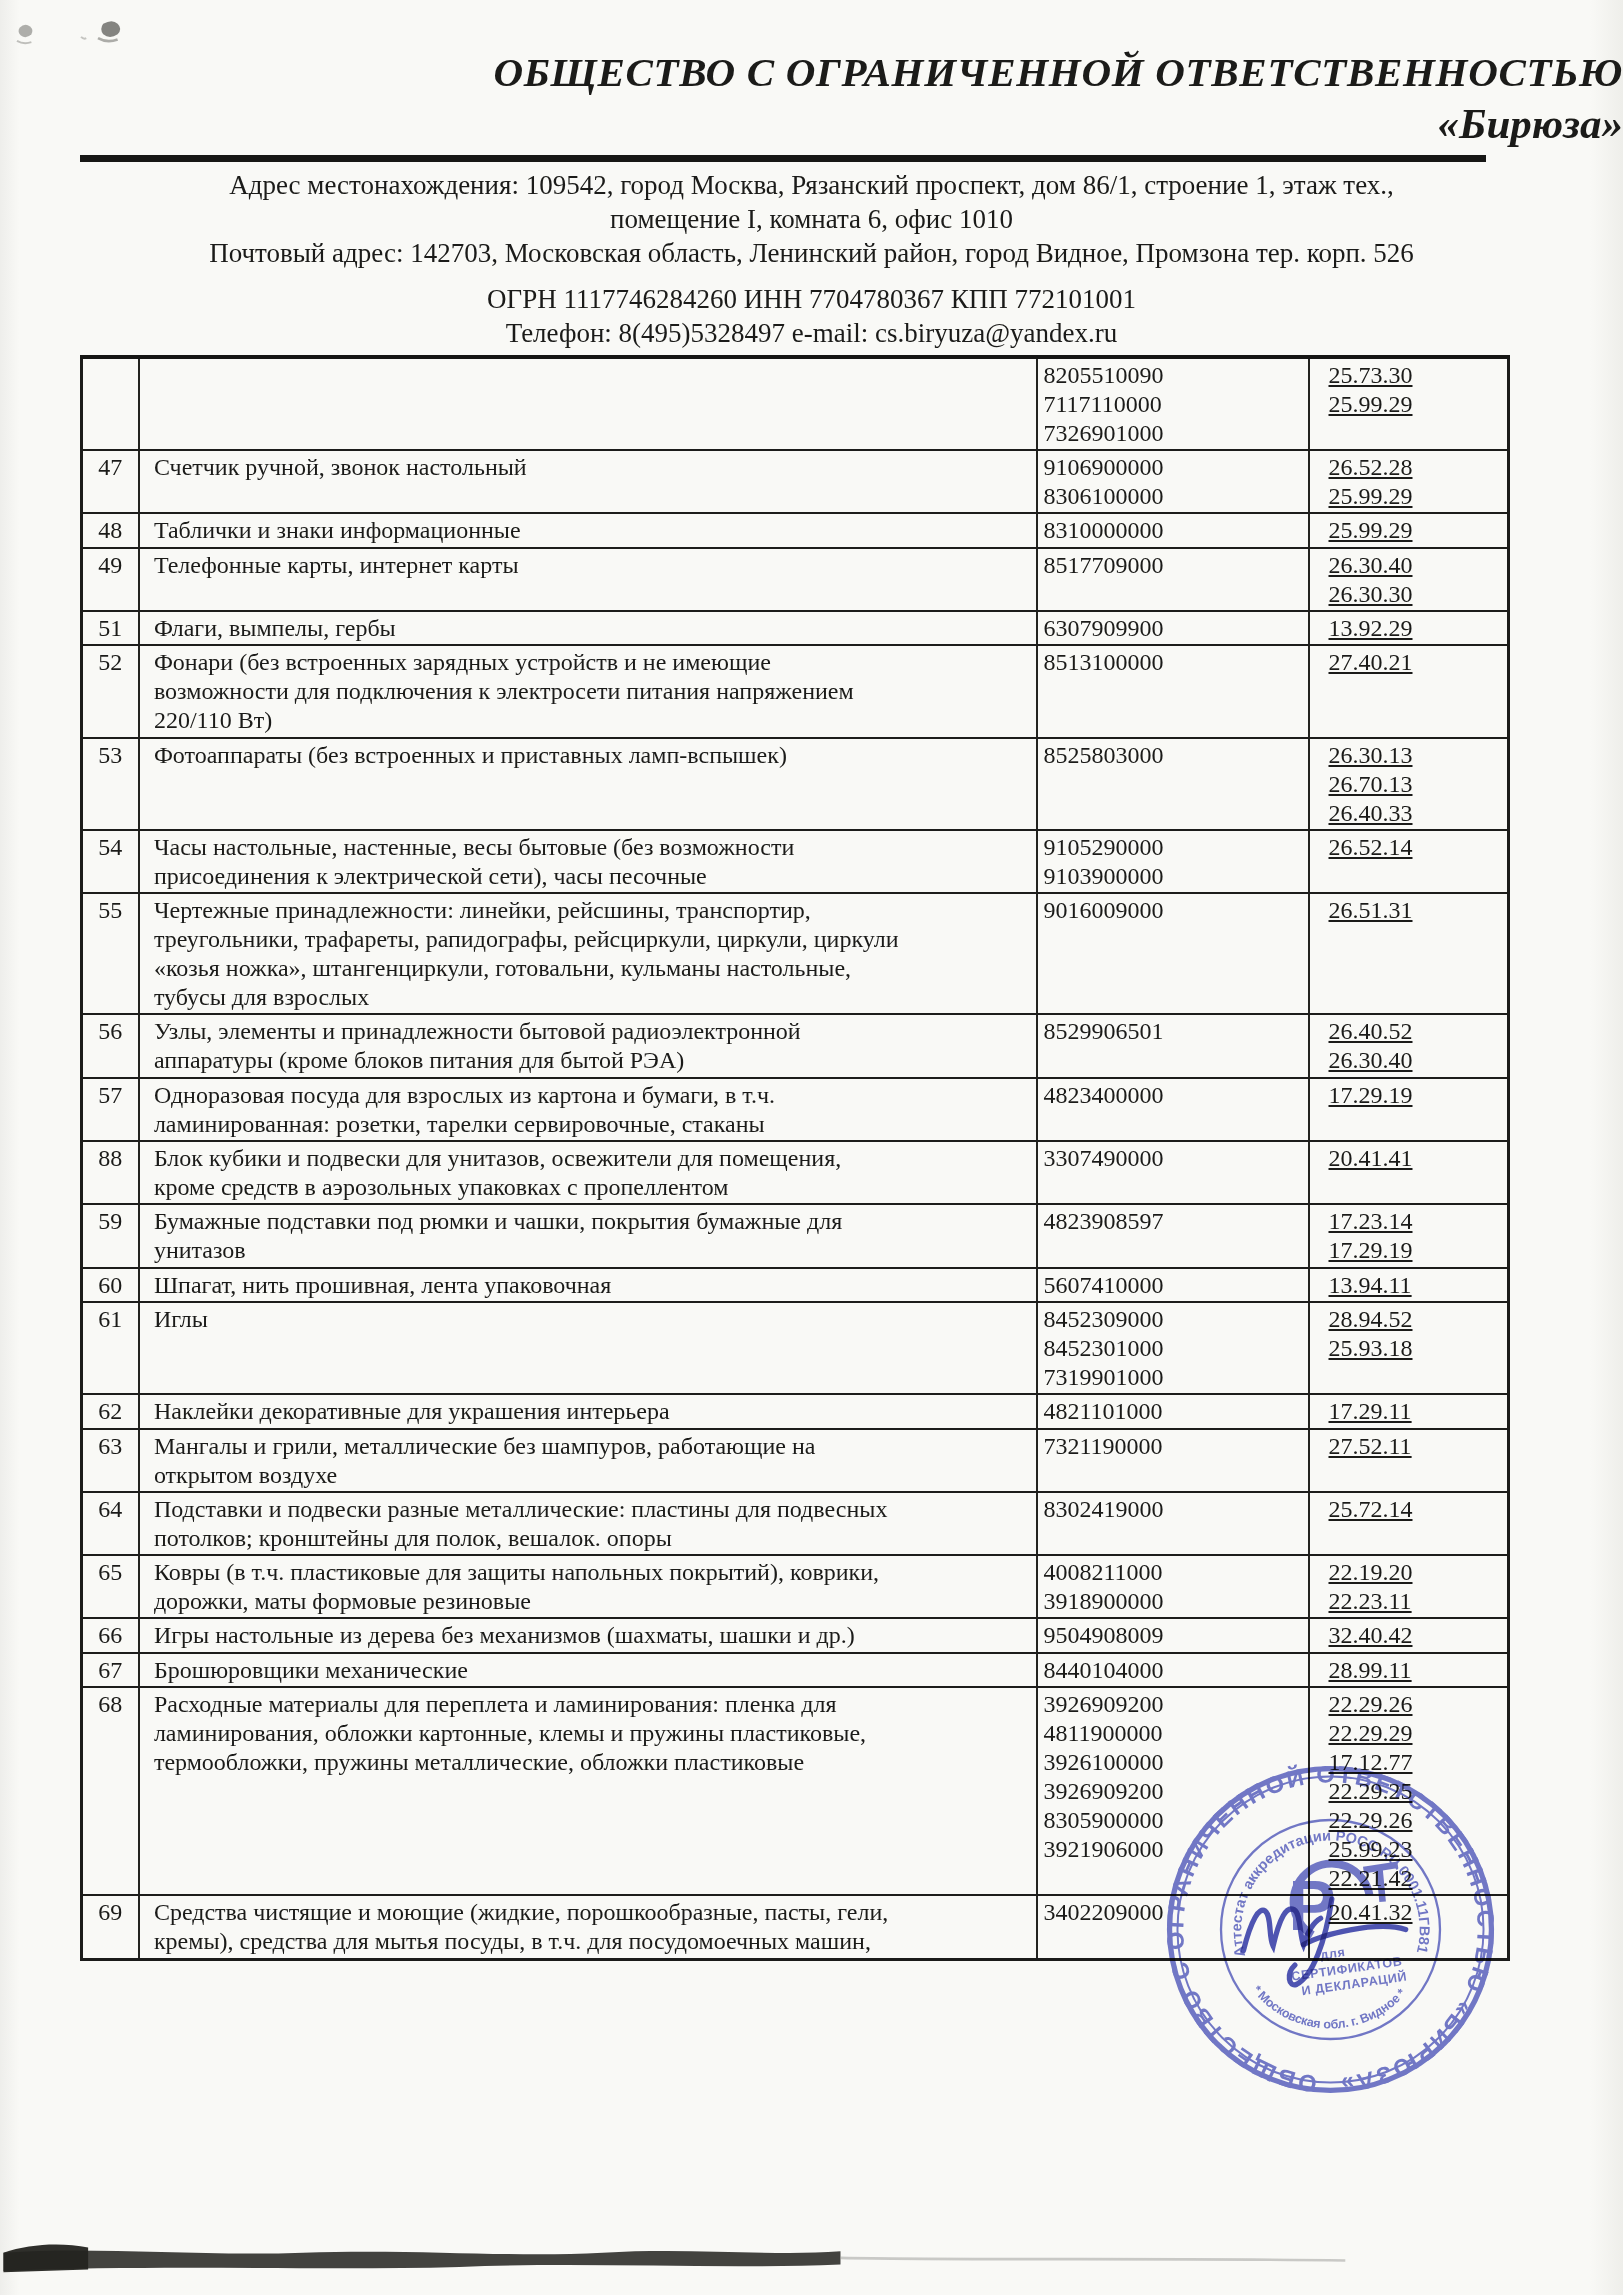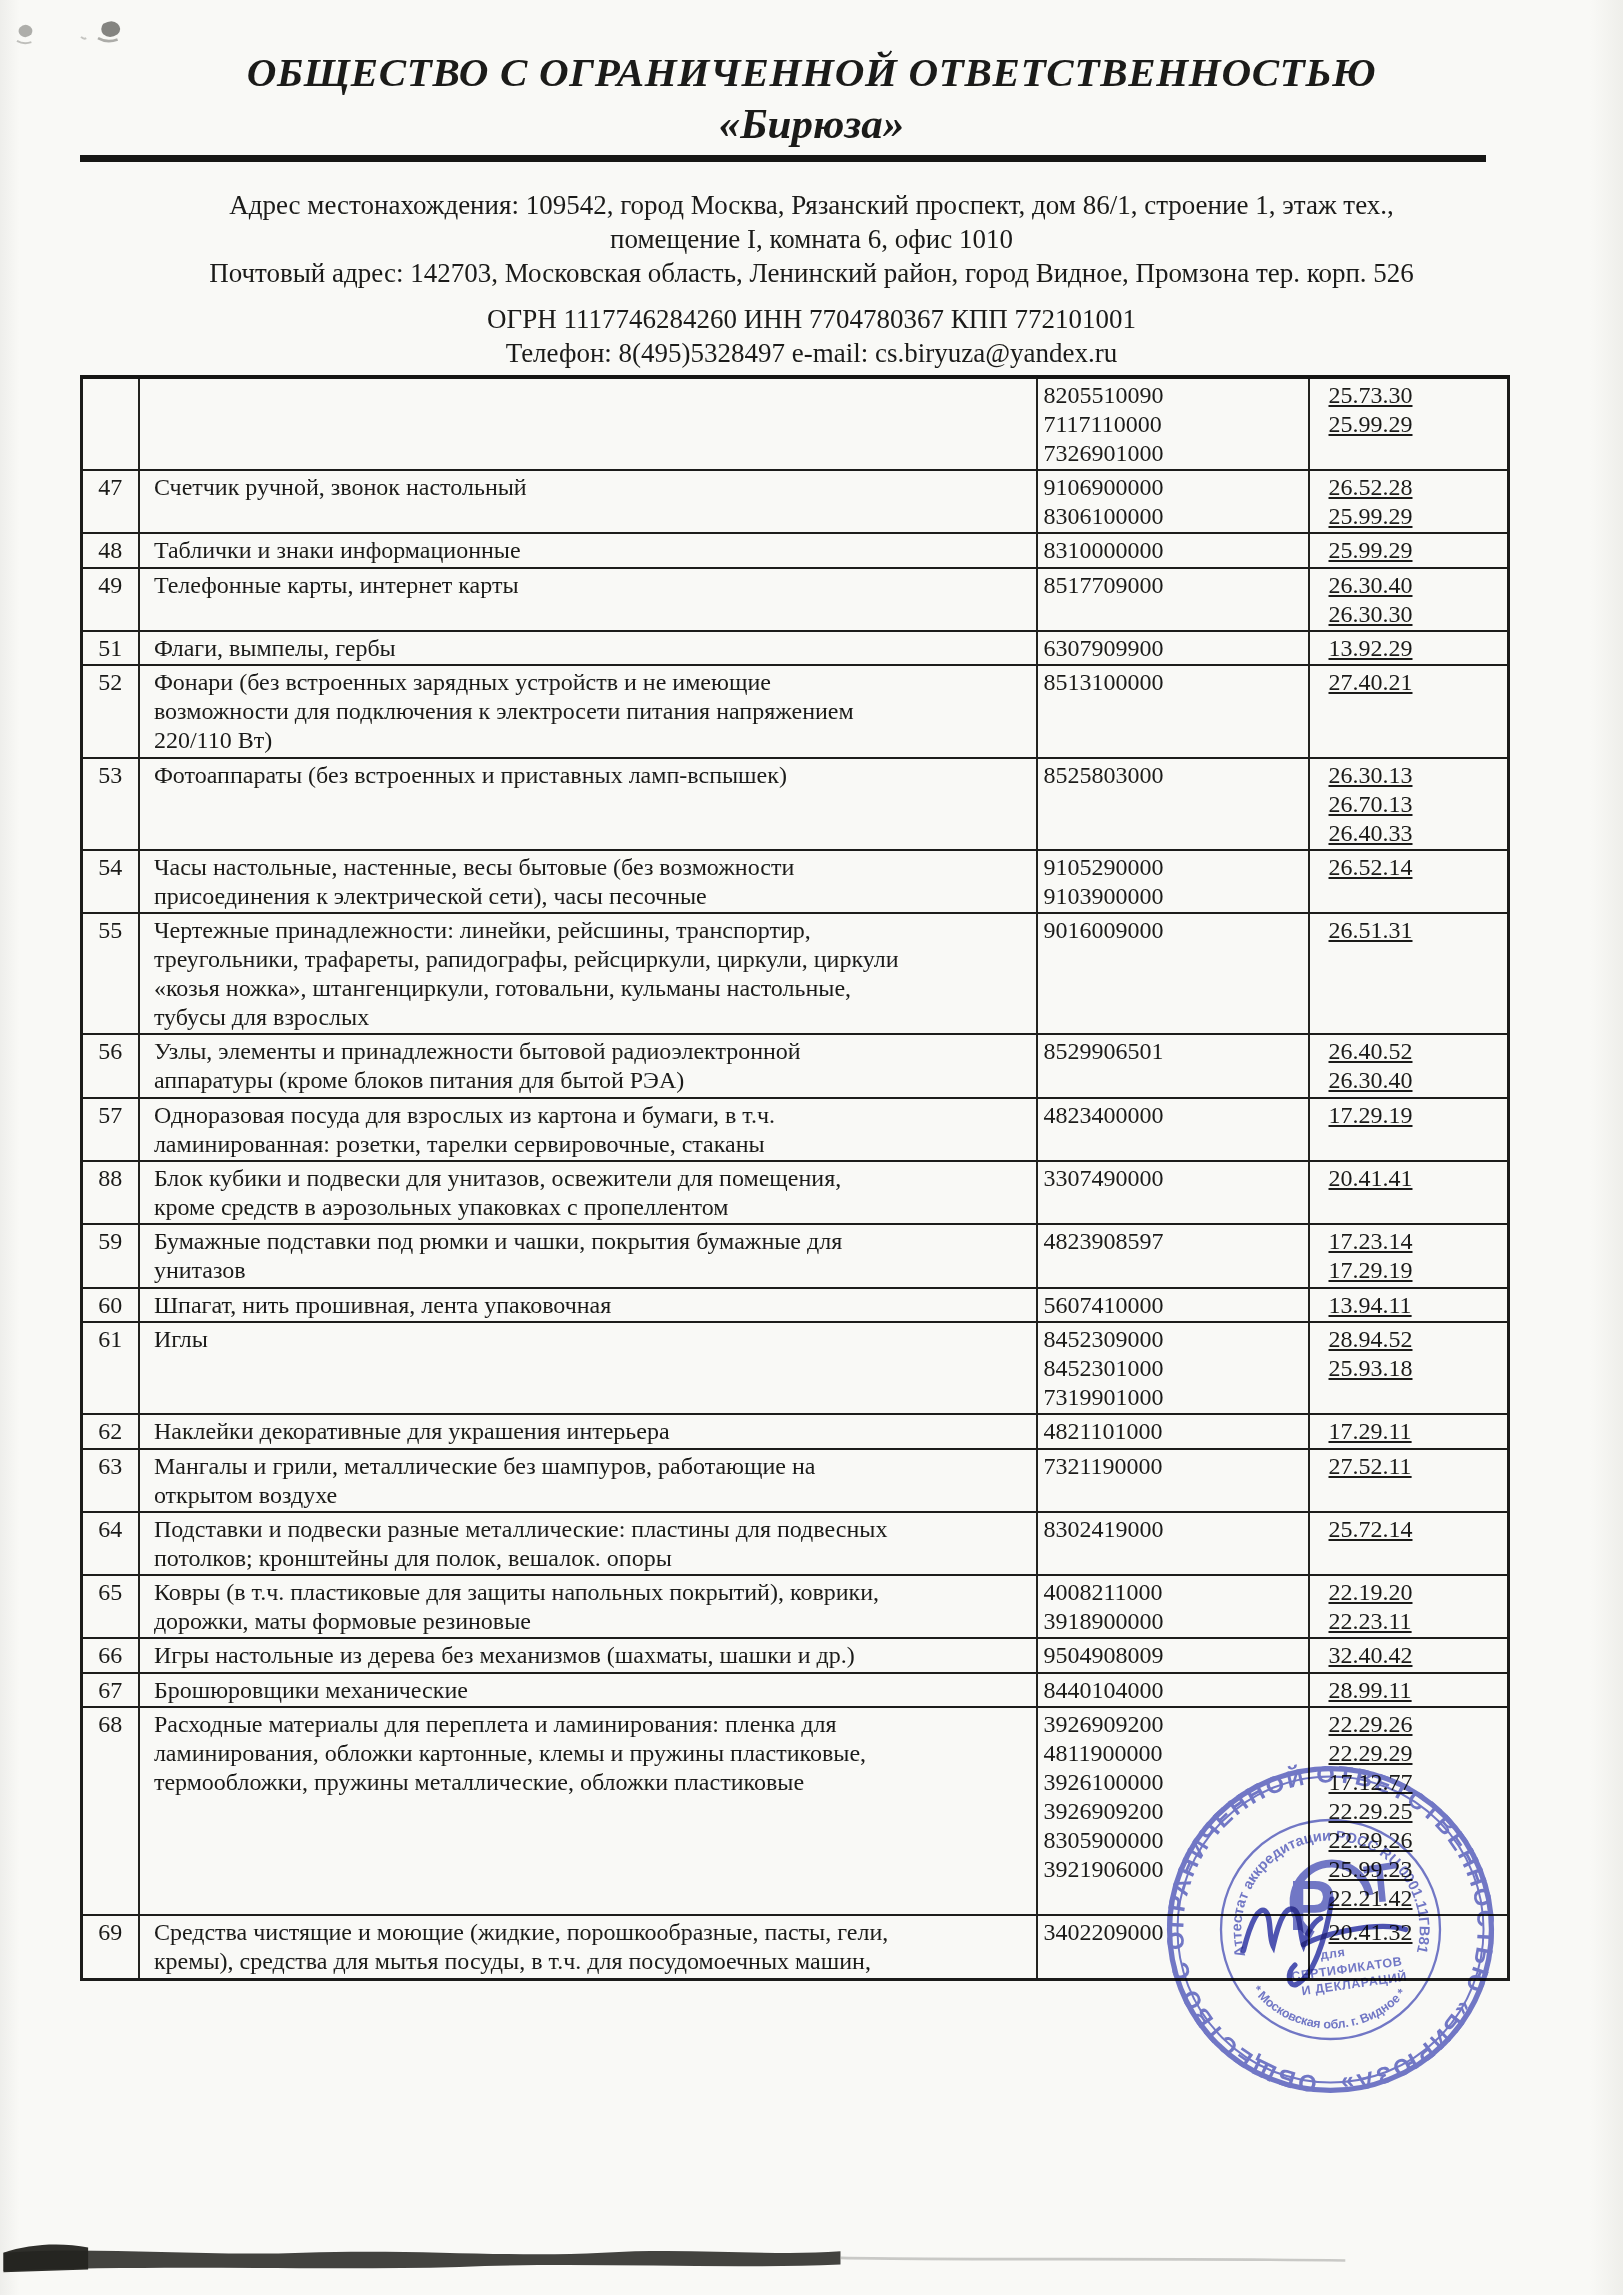--- a/index.html
+++ b/index.html
@@ -1,25 +1,25 @@
 <!DOCTYPE html>
 <html style="--ink: #6168c6; --sig: #383eae;font-size:10.5px"><head>
 <meta charset="utf-8">
 <style>
   html,body{margin:0;padding:0;background:#dededa;}
   .page{
     position:relative;width:1623px;height:2295px;overflow:hidden;
     background:linear-gradient(90deg,#eeeeeb 0px,#f9f9f6 19.6px,#f9f9f6 1590px,#eeeeea 1623px);
     font-family:"Liberation Serif","DejaVu Serif",serif;color:#1b1b19;
   }
-  .titles{text-align:center;}
+  .titles{text-align:right;}
   .t1{padding-top:48px;font-size:41px;line-height:48px;font-weight:bold;font-style:italic;letter-spacing:0.7px;}
   .t2{font-size:43px;line-height:50px;font-weight:bold;font-style:italic;margin-top:2.6px;}
   .rule{height:6.5px;background:#171715;width:1406px;margin:6.5px 0 0 80px;}
-  .addr-block{margin-top:26px;text-align:center;font-size:27px;line-height:34px;}
+  .addr-block{margin-top:6px;text-align:center;font-size:27px;line-height:34px;}
   .reg-block{margin-top:12px;text-align:center;font-size:27px;line-height:34px;}
   table.goods{
     border-collapse:collapse;table-layout:fixed;width:1426px;margin:5.2px 0 0 80px;
     border:3.3px solid #1c1c1a;border-top:4.6px solid #161614;
   }
   td{vertical-align:top;border-left:2px solid #23231f;border-right:2px solid #23231f;border-bottom:2.6px solid #1d1d1b;padding:2px 0 1.3px 0;}
   .c-num{text-align:center;}
   .c-desc{padding-left:14.4px;padding-right:6.5px;}
   .c-code{padding-left:6px;}
   .c-okpd{padding-left:19px;text-decoration:underline;}

